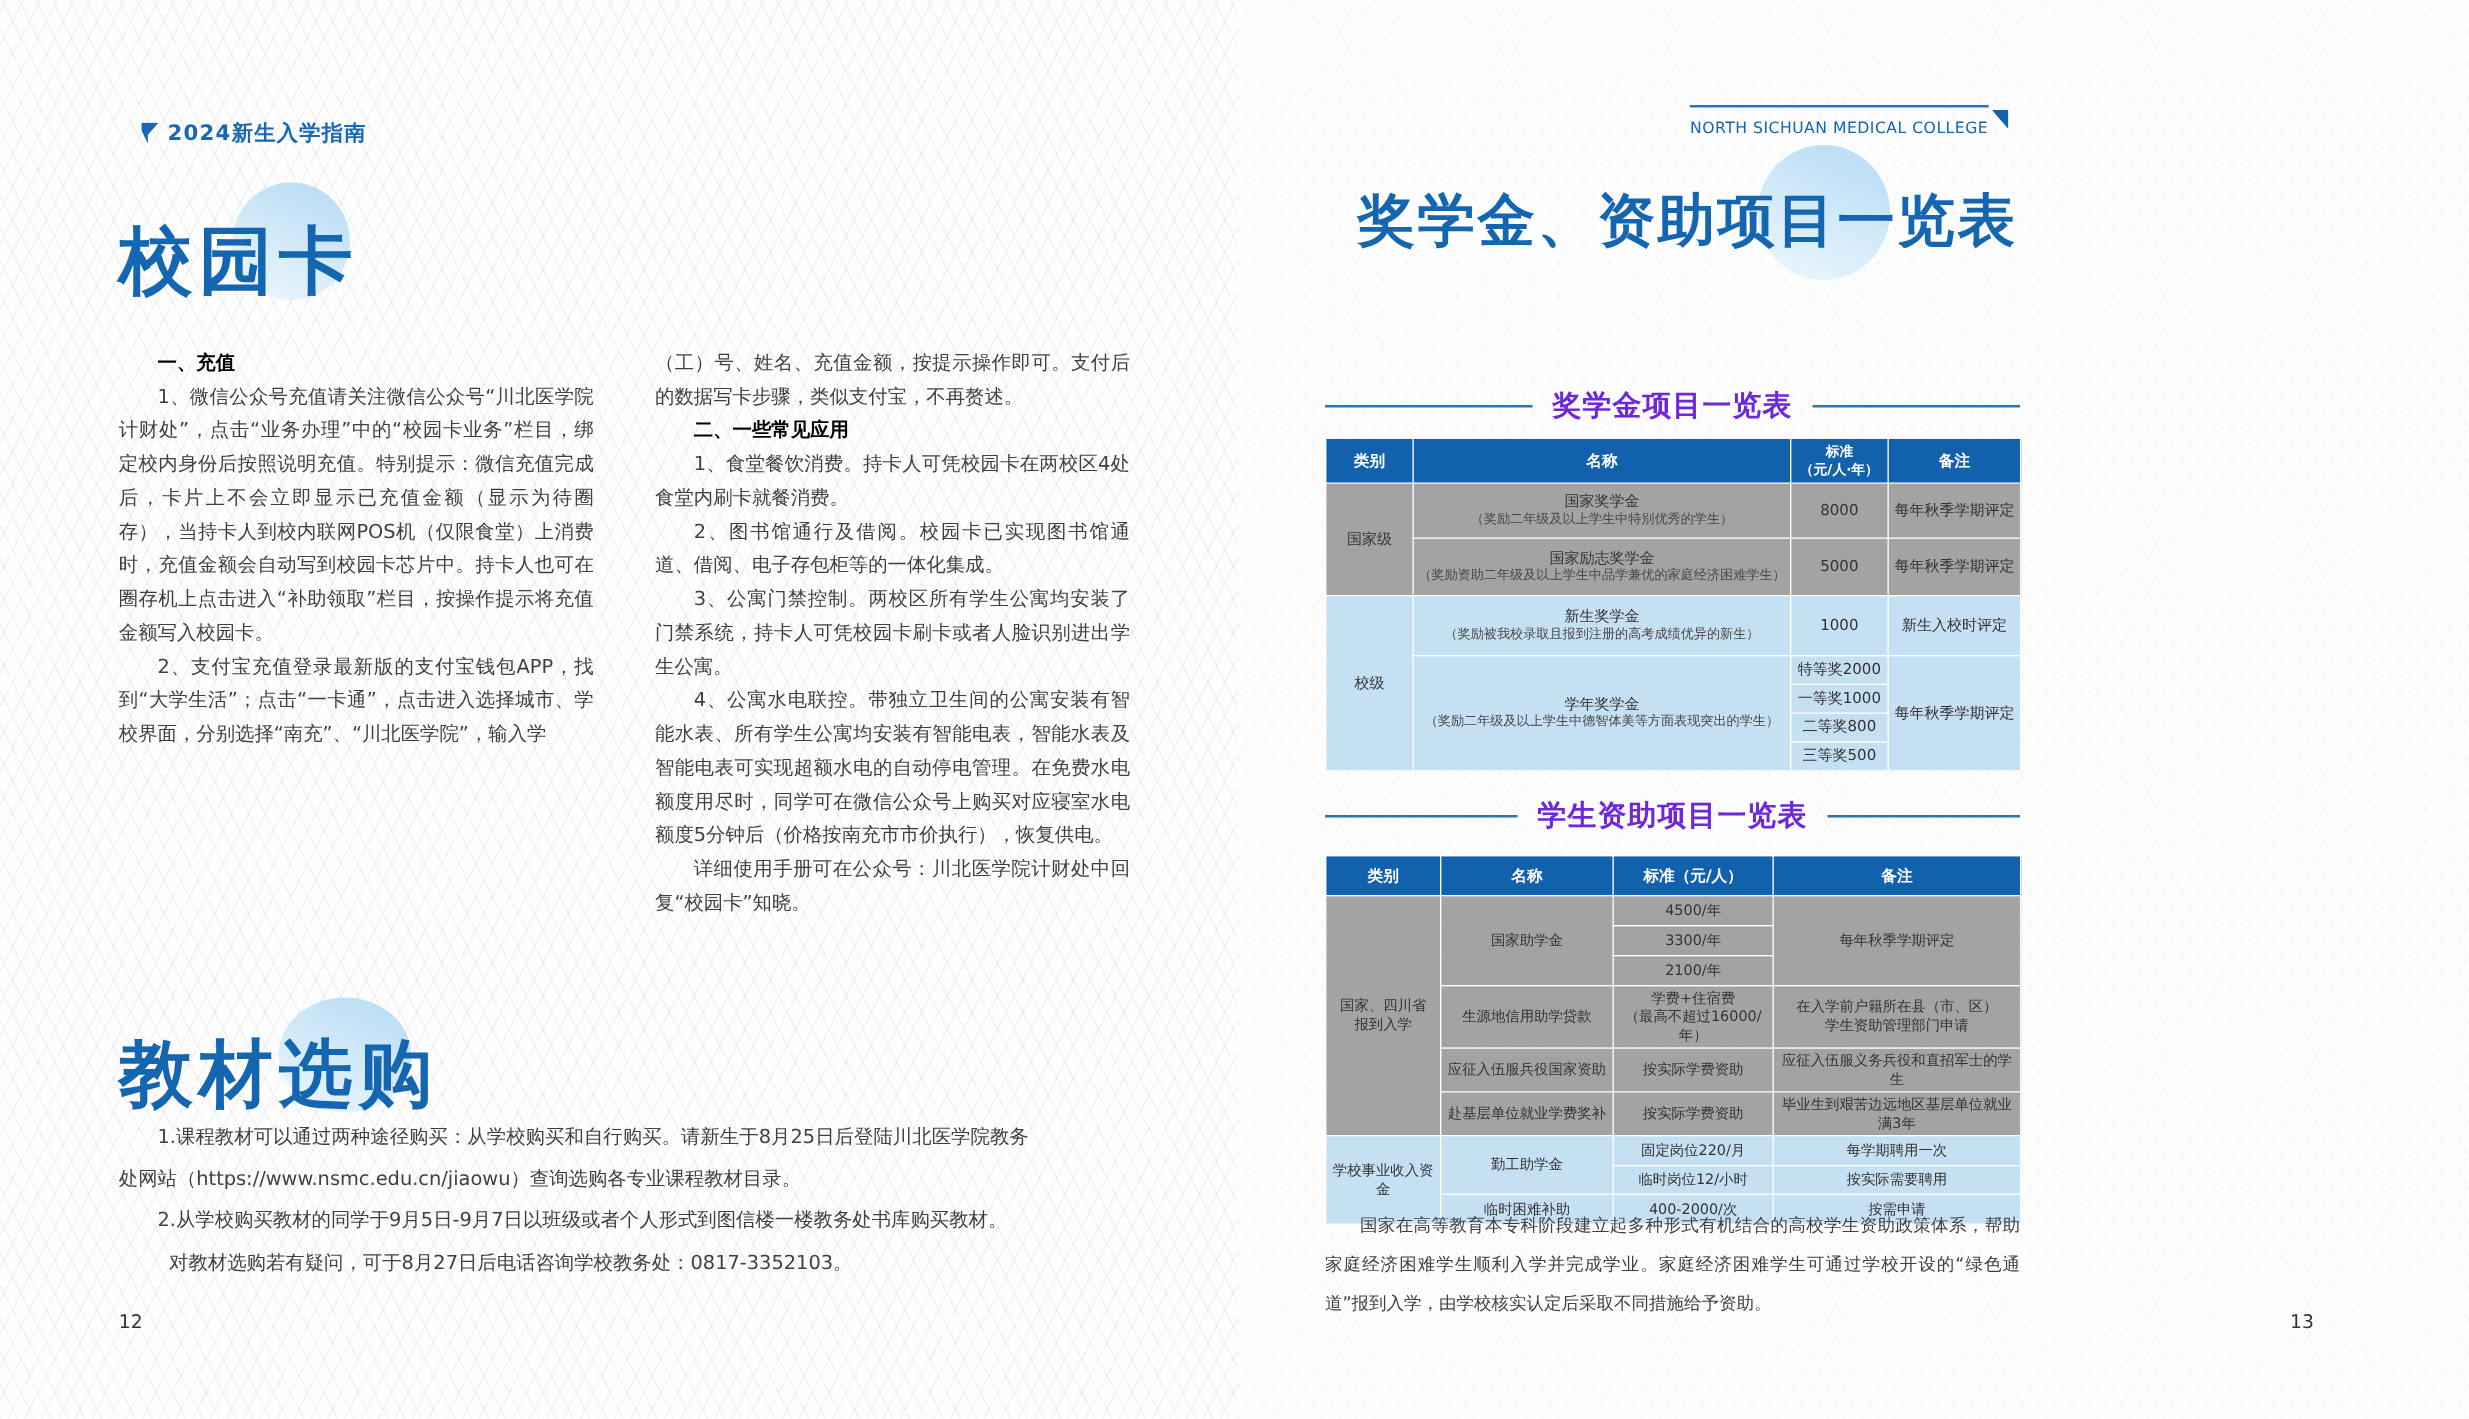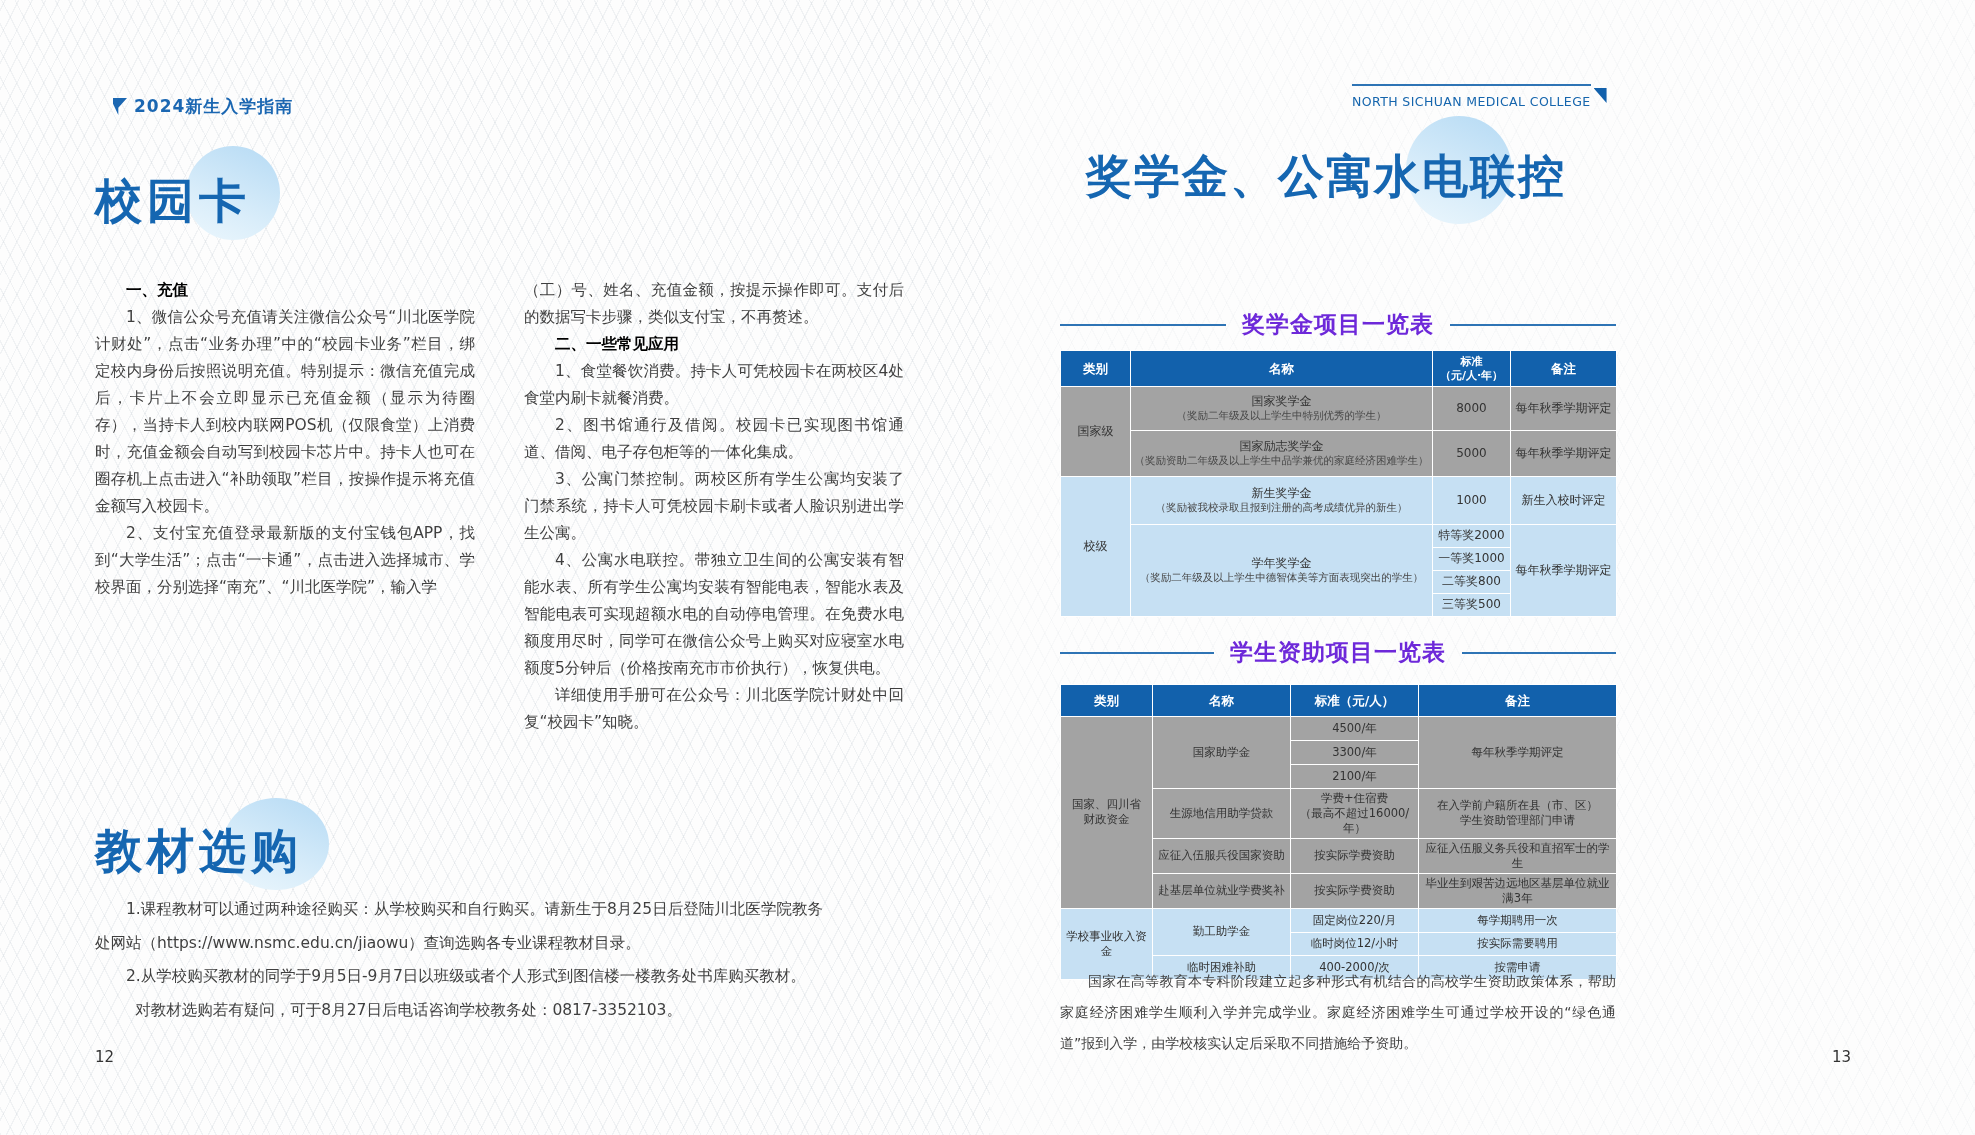--- a/index.html
+++ b/index.html
@@ -22,21 +22,21 @@
       repeating-linear-gradient(-63deg, rgba(130,148,165,0.045) 0 1.2px, transparent 1.2px 12px);
   }
   .abs { position:absolute; }
 
   
   .lp-header { left:113px; top:95px; display:flex; align-items:center; gap:7px; }
   .flag-icon { width:14px; height:17px; background:#1b67b2;
     clip-path:polygon(0 0, 100% 0, 38% 58%, 38% 100%, 0 34%); }
   .lp-header-label { font-size:17px; font-weight:600; color:#1b67b2; letter-spacing:1px; }
 
-  .big-title { color:#1566b1; font-weight:700; font-size:47px; letter-spacing:5px; z-index:2; }
+  .big-title { color:#1566b1; font-weight:700; font-size:59px; letter-spacing:5px; z-index:2; }
   .blob { border-radius:50%; z-index:1;
     background:linear-gradient(205deg,#b5daf4 0%, #d9edfa 62%, #ecf7fd 100%); }
 
   .col-text { font-size:15.5px; color:#3f3f3f; line-height:27px; text-align:justify; }
   .col-text p { margin:0; }
   .ind { text-indent:2em; }
   .col-heading { font-weight:700; color:#000000; text-indent:2em; }
 
   .tb-paras { font-size:15.5px; color:#3f3f3f; line-height:33.5px; text-align:justify; }
   .tb-paras p { margin:0; }
@@ -115,21 +115,21 @@
   </div>
 
   <div>
 
     <div class="abs rp-header">
       <span class="rp-header-label">NORTH SICHUAN MEDICAL COLLEGE</span>
       <span class="corner-triangle-icon"></span>
     </div>
 
     <div class="abs blob" style="left:1406px; top:116px; width:106px; height:108px;"></div>
-    <div class="abs big-title" style="left:1086px; top:146px; letter-spacing:2px; font-size:46px;">奖学金、公寓水电联控</div>
+    <div class="abs big-title" style="left:1086px; top:146px; letter-spacing:2px; font-size:46px;">奖学金、资助项目一览表</div>
 
     <div class="abs section-row" style="left:1060px; top:309px;">
       <span class="section-line"></span>
       <span class="section-title">奖学金项目一览表</span>
       <span class="section-line"></span>
     </div>
 
     <table class="abs t1" style="left:1060px; top:350px;">
       <colgroup>
           <col style="width:70px">
@@ -213,21 +213,21 @@
           <th>类别</th>
           <th>名称</th>
           <th>标准（元/人）</th>
           <th>备注</th>
         </tr>
       </thead>
       <tbody>
         <tr style="height:24px">
           <td class="lg" rowspan="6">
             <div>国家、四川省</div>
-            <div>财政资金</div>
+            <div>报到入学</div>
           </td>
           <td class="lg" rowspan="3">国家助学金</td>
           <td class="lg">4500/年</td>
           <td class="lg" rowspan="3">每年秋季学期评定</td>
         </tr>
         <tr style="height:24px">
           <td class="lg">3300/年</td>
         </tr>
         <tr style="height:24px">
           <td class="lg">2100/年</td>

